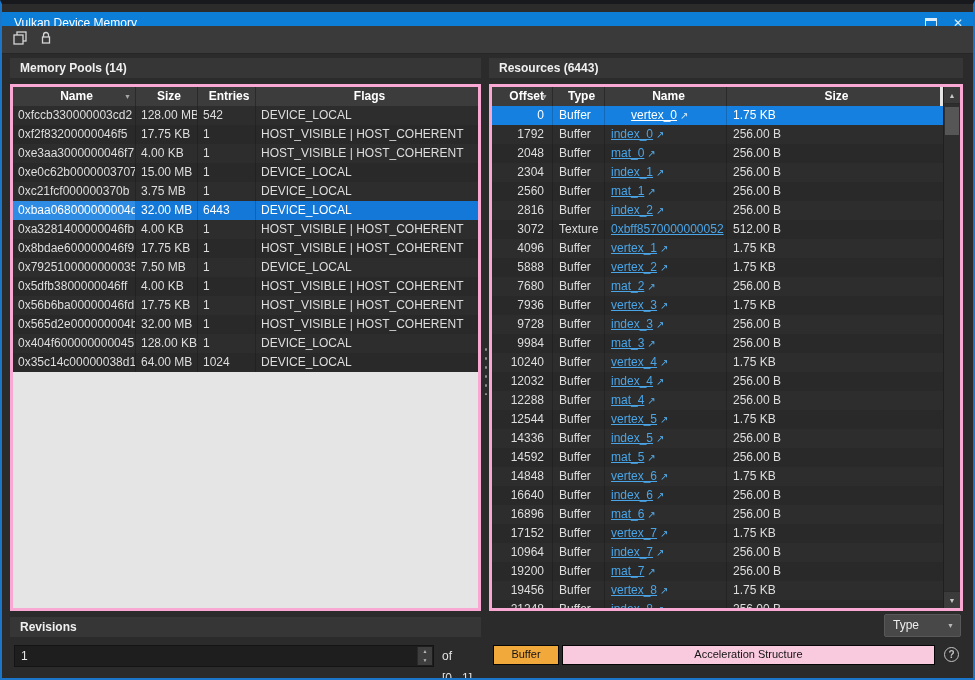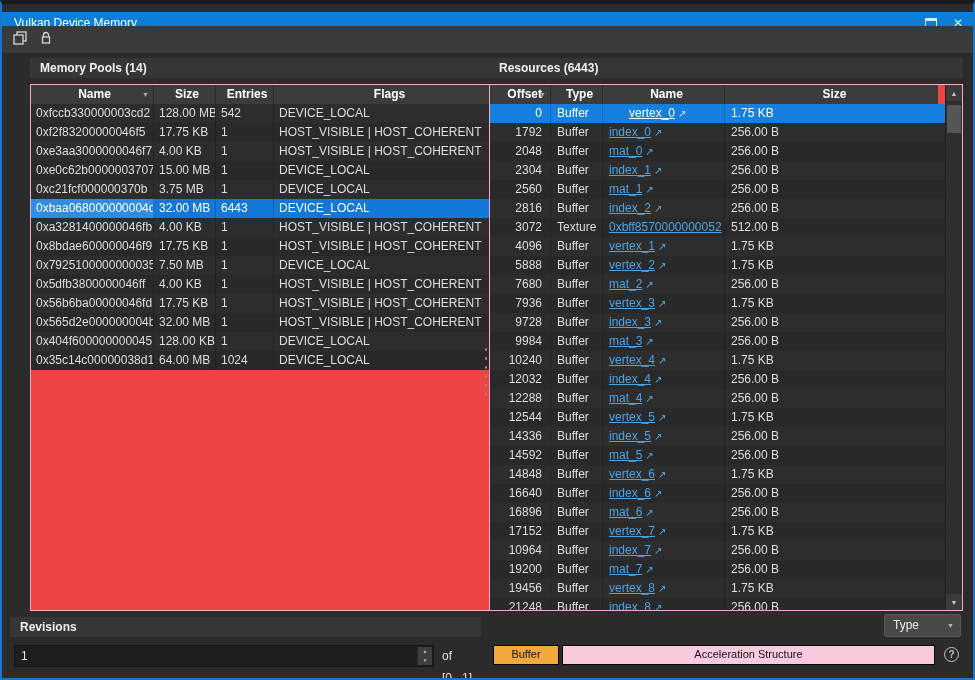--- a/index.html
+++ b/index.html
@@ -30,21 +30,21 @@
   }
   .tool-btn { width: 20px; height: 20px; display: flex; align-items: center; justify-content: center; }
 
   
   .panel { position: absolute; }
   .group-header {
     height: 20px; background: #363636; color: #F0F0F0;
     font-weight: bold; font-size: 12px; line-height: 20px; padding-left: 10px;
   }
 
-  .table { position: absolute; left: 0; top: 26px; background: #ef4444; border: 1px solid #f9a8d4; overflow: hidden; }
+  .table { position: absolute; left: 0; top: 26px; background: #e5e5e5; border: 3px solid #f9a8d4; overflow: hidden; }
   .thead { display: flex; height: 19px; background: #3C3C3C; }
   .th {
     position: relative; color: #FFFFFF; font-size: 12px; font-weight: bold;
     line-height: 18px; text-align: center; border-right: 1px solid #2A2A2A;
     white-space: nowrap; overflow: hidden;
   }
   .sort-icon { position: absolute; right: 4px; top: 1px; font-size: 7px; color: #A8A8A8; }
   .tbody { position: relative; }
   .trow { display: flex; height: 19px; font-size: 12px; color: #DEDEDE; line-height: 19px; }
   .td { white-space: nowrap; overflow: hidden; border-right: 1px solid rgba(0,0,0,0.18); }
@@ -136,21 +136,21 @@
     <div class="tool-btn">
       <span>
         <svg width="16" height="16" viewBox="0 0 16 16">
           <path d="M5.5 7 V5 a2.5 2.5 0 0 1 5 0 v2" fill="none" stroke="#D4D4D4" stroke-width="1.3"></path>
           <rect x="4.5" y="7" width="7" height="6" fill="none" stroke="#D4D4D4" stroke-width="1.3"></rect>
         </svg>
       </span>
     </div>
   </div>
 
-  <div class="panel" style="left:8px; top:54px; width:471px; height:555px;margin-left:20px;">
+  <div class="panel" style="left:8px; top:54px; width:471px; height:555px;">
     <div class="group-header">Memory Pools (14)</div>
     <div class="table" style="width:471px; height:527px;">
       <div class="thead">
         <div class="th p-name">
           <span>Name</span>
           <span class="sort-icon">▼</span>
         </div>
         <div class="th p-size">Size</div>
         <div class="th p-entries">Entries</div>
         <div class="th p-flags">Flags</div>

